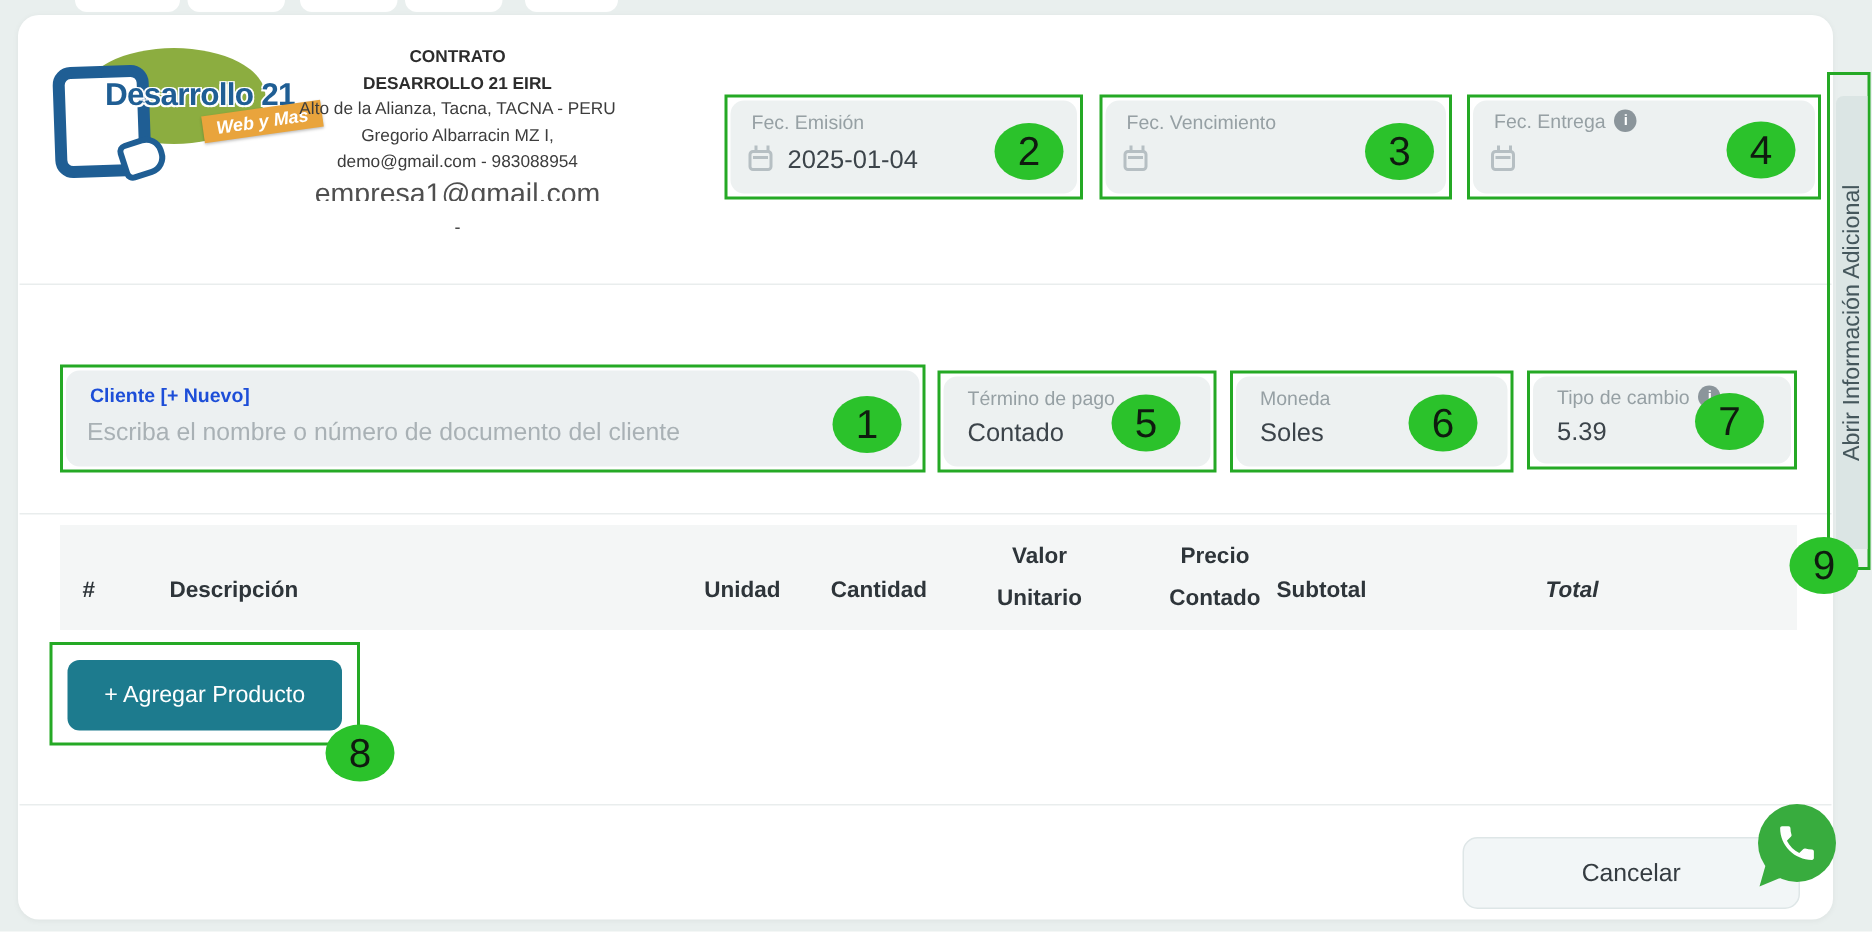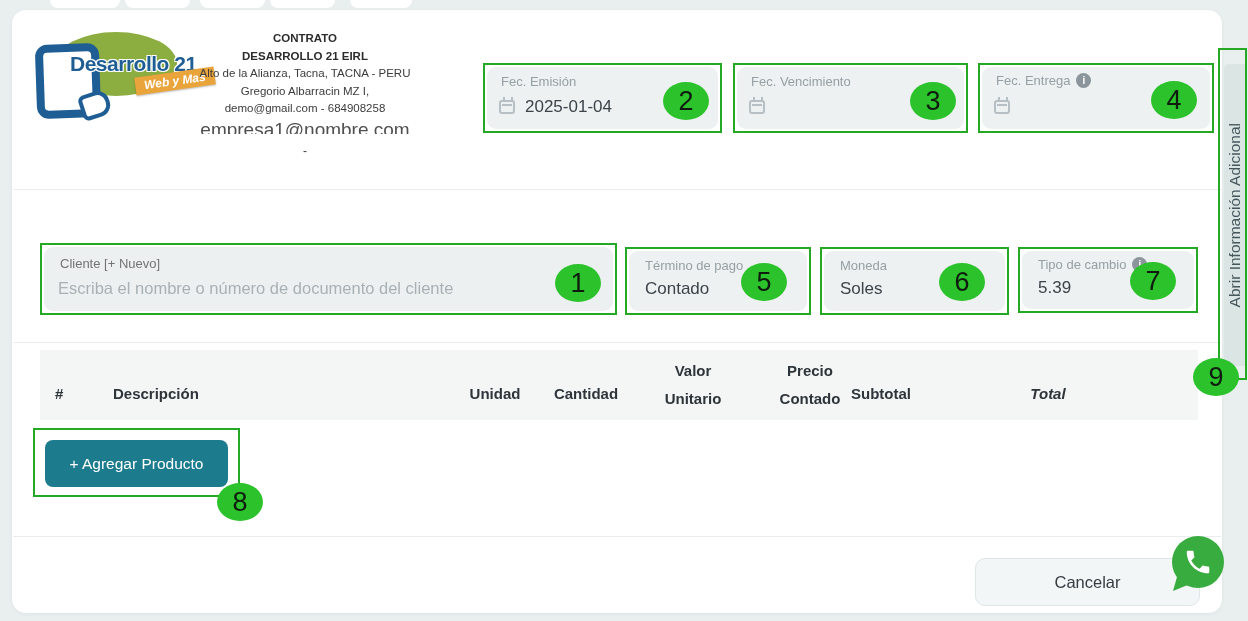--- a/index.html
+++ b/index.html
@@ -31,21 +31,21 @@
   
   .ann { position:absolute; border:2px solid #25a925; }
   .badge { position:absolute; width:46px; height:38px; background:#2bc22b; border-radius:50%; color:#0f1b0f; font-size:27px; display:flex; align-items:center; justify-content:center; z-index:6; }
 
   
   .fbox { position:absolute; background:#edf1f1; border-radius:9px; }
   .flabel { position:absolute; font-size:13px; color:#96a0a4; display:flex; align-items:center; }
   .fvalue { position:absolute; font-size:17px; color:#3c444a; }
   .placeholder { position:absolute; border:none; outline:none; background:transparent; font-family:"Liberation Sans",sans-serif; font-size:16.5px; color:#3c444a; }
   .placeholder::placeholder { color:#a9b1b5; opacity:1; }
-  .blabel { position:absolute; font-size:13px; font-weight:normal; color:#737373; }
+  .blabel { position:absolute; font-size:13px; font-weight:bold; color:#1d4ed8; }
 
   .cal { position:absolute; width:16px; height:14px; border:2px solid #b6bfc3; border-radius:3px; }
   .cal::before { content:''; position:absolute; top:-5px; left:2px; width:2px; height:4px; background:#b6bfc3; box-shadow:8px 0 0 #b6bfc3; }
   .cal::after { content:''; position:absolute; top:2px; left:1px; right:1px; height:2px; background:#b6bfc3; }
 
   .info { width:15px; height:15px; border-radius:50%; background:#8b959b; color:#fff; font-size:10px; font-weight:bold; display:inline-flex; align-items:center; justify-content:center; margin-left:6px; }
 
   
   .thead { position:absolute; left:40px; top:350px; width:1158px; height:70px; background:#f4f6f6; }
   .th { position:absolute; font-size:15px; font-weight:bold; color:#2e353a; }
@@ -79,22 +79,22 @@
   <div class="hand"></div>
   <div class="logo-text">Desarrollo 21</div>
   <div class="logo-banner">Web y Mas</div>
 </div>
 
 <div class="company">
   <div class="b">CONTRATO</div>
   <div class="b">DESARROLLO 21 EIRL</div>
   <div>Alto de la Alianza, Tacna, TACNA - PERU</div>
   <div>Gregorio Albarracin MZ I,</div>
-  <div>demo@gmail.com - 684908258</div>
-  <div class="email2">empresa1@nombre.com</div>
+  <div>demo@gmail.com - 983088954</div>
+  <div class="email2">empresa1@gmail.com</div>
   <div class="dash">-</div>
 </div>
 
 <div class="divider" style="left:13px;top:189px;width:1208px;"></div>
 
 <div class="ann" style="left:483px;top:63px;width:239px;height:70px;"></div>
 <div class="fbox" style="left:487px;top:67px;width:231px;height:62px;">
   <div class="flabel" style="left:14px;top:7px;">Fec. Emisión</div>
   <div class="cal" style="left:12px;top:33px;"></div>
   <div class="fvalue" style="left:38px;top:30px;">2025-01-04</div>

